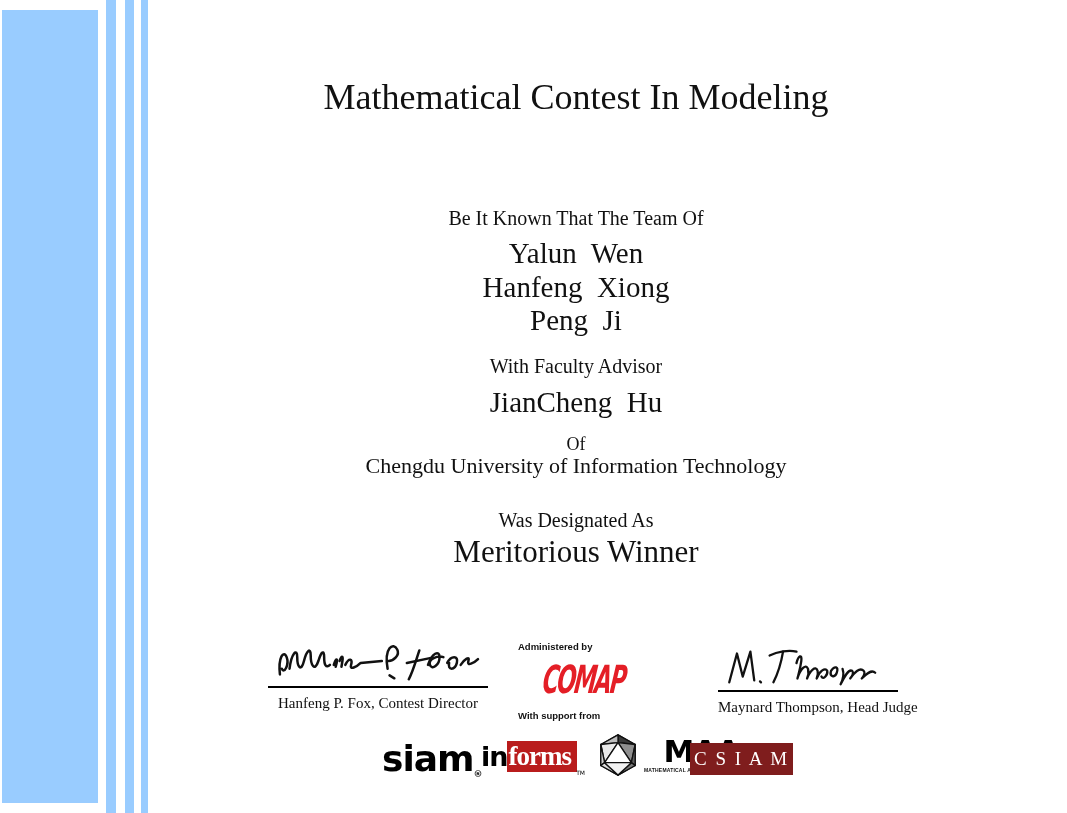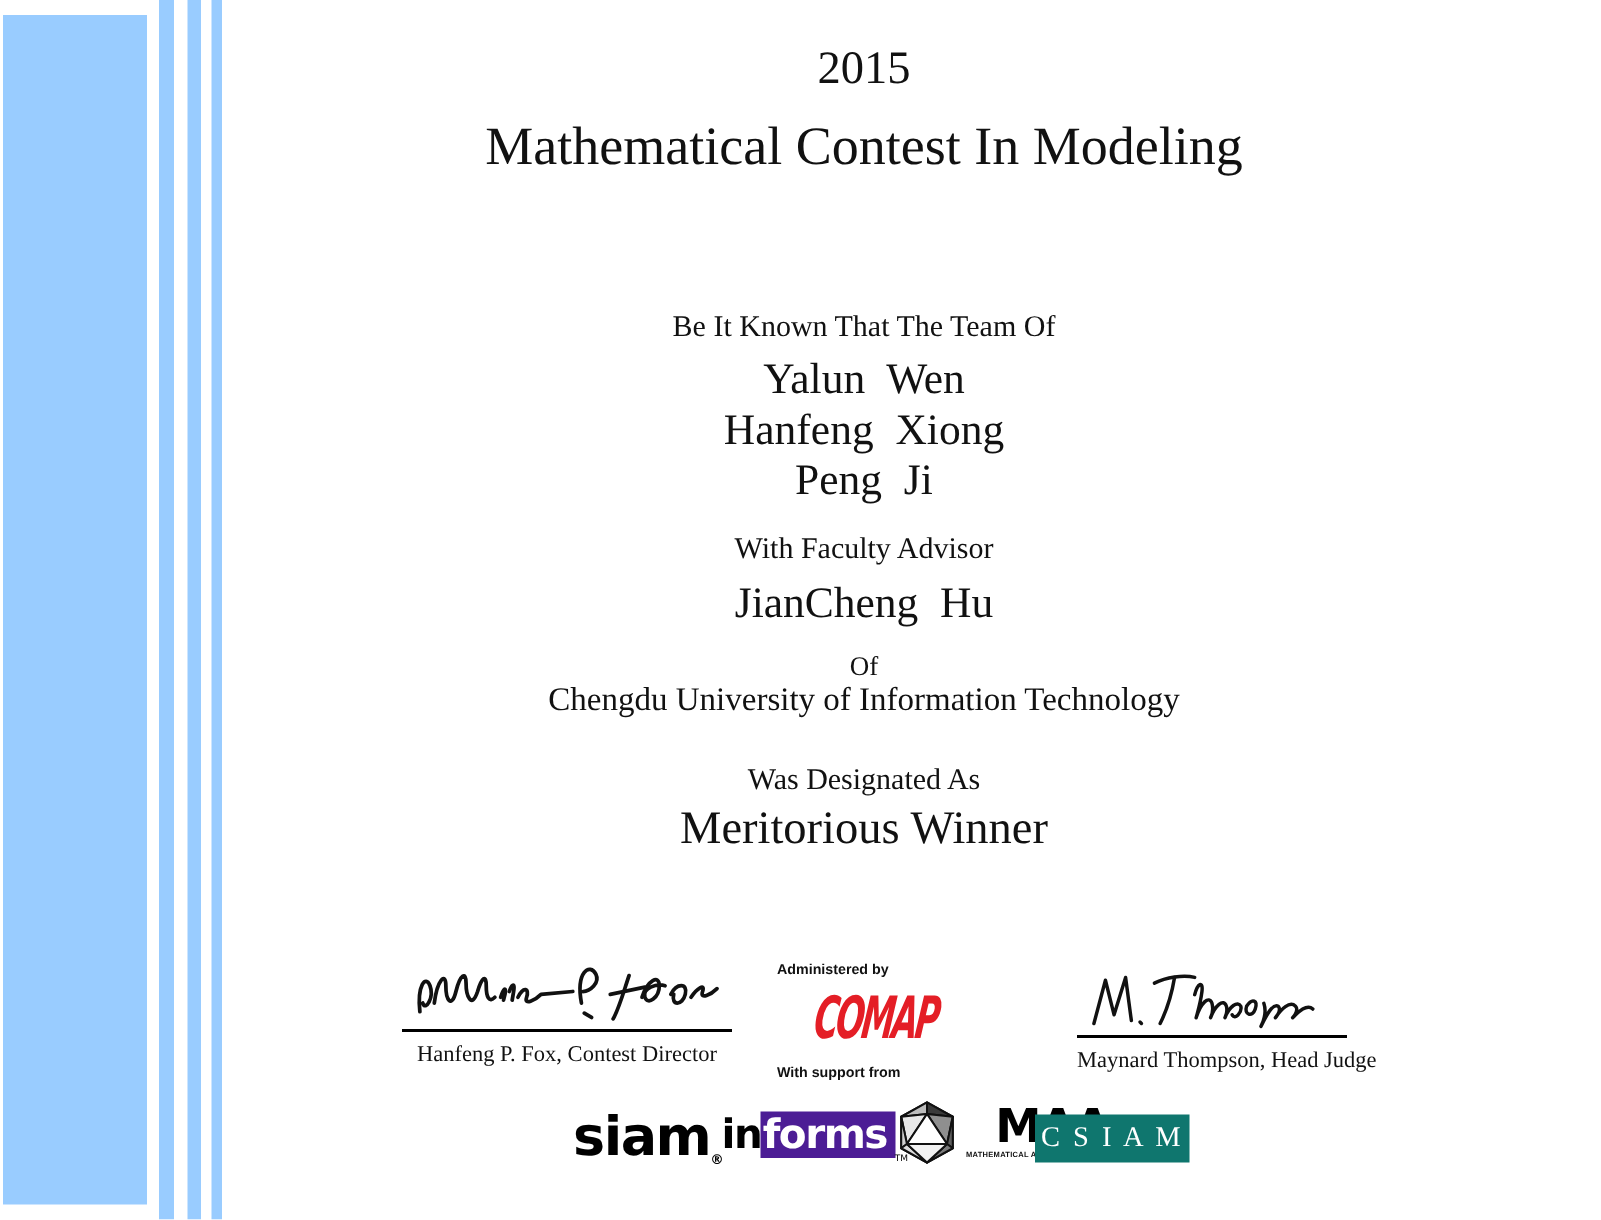--- a/index.html
+++ b/index.html
@@ -48,40 +48,39 @@
     transform:scale(0.62,1.08) skewX(-12deg);
   }
   .support-label{font-family:"Liberation Sans","DejaVu Sans",sans-serif;font-weight:bold;font-size:9.5px;margin-top:4px;}
   
   .siam{position:absolute;left:382px;top:741px;font-family:"DejaVu Sans",sans-serif;
         font-weight:900;font-size:36px;line-height:1;letter-spacing:-1px;color:#000;}
   .siam sup{font-size:9px;vertical-align:-6px;}
   .informs{position:absolute;left:481px;top:741px;display:flex;align-items:stretch;height:31px;
            font-family:"DejaVu Sans",sans-serif;font-weight:900;font-size:27px;color:#000;}
   .informs .in{line-height:31px;letter-spacing:-1px;}
-  .informs .forms-box{background:#4c1d95;color:#fff;line-height:31px;padding:0 6px 0 1px;letter-spacing:-1px;}
+  .informs .forms-box{background:#b91c1c;color:#fff;line-height:31px;padding:0 6px 0 1px;letter-spacing:-1px;font-family:Liberation Serif, serif;}
   .informs .tm{position:absolute;right:-8px;bottom:-4px;font-size:6px;font-weight:normal;}
   .maa{position:absolute;left:597px;top:734px;display:flex;align-items:center;}
   .maa-text{margin-left:5px;text-align:center;}
   .maa-word{font-family:"DejaVu Sans",sans-serif;font-weight:900;font-size:31px;line-height:0.95;letter-spacing:-1px;color:#000;}
   .maa-tagline{font-family:"Liberation Sans","DejaVu Sans",sans-serif;font-weight:bold;font-size:5px;letter-spacing:0.2px;white-space:nowrap;}
-  .csiam{position:absolute;left:690px;top:743px;width:103px;height:32px;background:#0f766e;color:#fff;
+  .csiam{position:absolute;left:690px;top:743px;width:103px;height:32px;background:#7f1d1d;color:#fff;
          display:flex;align-items:center;justify-content:center;
          font-family:"Liberation Serif","DejaVu Serif",serif;font-size:19px;letter-spacing:2px;white-space:pre;text-align:right;}
 </style>
 </head>
 <body>
 
 <div class="band-main" style="background: rgb(153, 204, 255);"></div>
 <div class="stripe stripe-1" style="background: rgb(153, 204, 255);"></div>
 <div class="stripe stripe-2" style="background: rgb(153, 204, 255);"></div>
 <div class="stripe stripe-3" style="background: rgb(153, 204, 255);"></div>
 
 <div class="content">
-  <div class="line year">2015</div>
   <div class="line title1">Mathematical Contest In Modeling</div>
 
   <div class="line small-label team-intro">Be It Known That The Team Of</div>
   <div class="line name name-0">Yalun  Wen</div>
   <div class="line name name-1">Hanfeng  Xiong</div>
   <div class="line name name-2">Peng  Ji</div>
 
   <div class="line small-label advisor-intro">With Faculty Advisor</div>
   <div class="line advisor">JianCheng  Hu</div>
 

